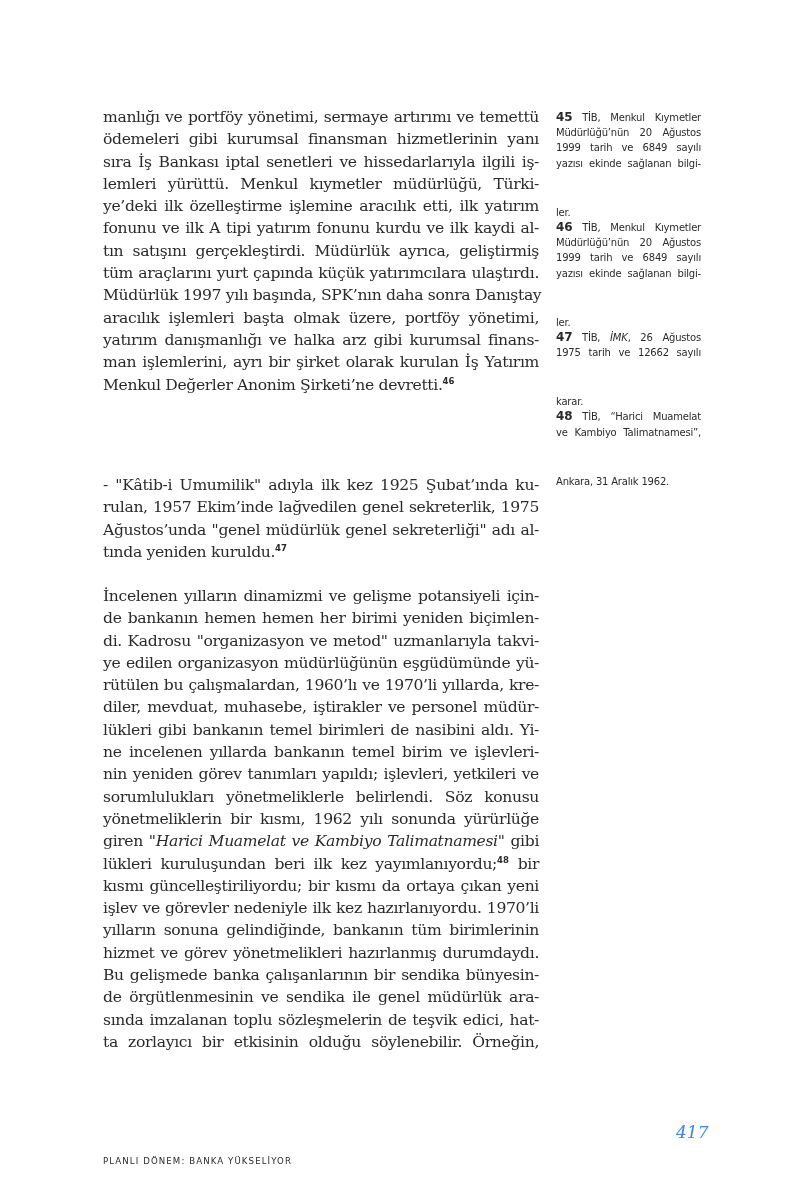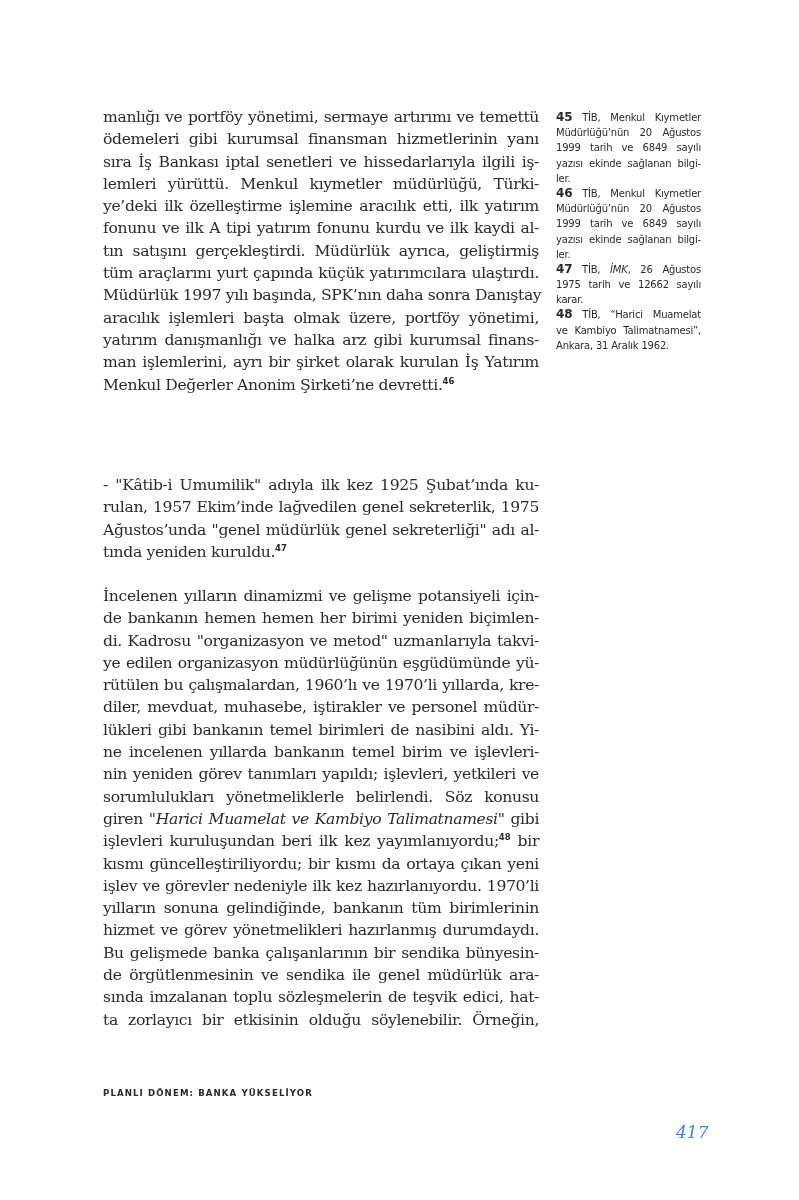--- a/index.html
+++ b/index.html
@@ -5,23 +5,23 @@
     html, body { margin: 0; padding: 0; background: #ffffff; }
     body { width: 799px; height: 1200px; position: relative; overflow: hidden; }
     .page { position: absolute; left: 0; top: 0; width: 799px; height: 1200px; background: #fff; }
     .main { position: absolute; left: 103px; width: 436px; font-family: "DejaVu Serif", "Liberation Serif", serif; font-size: 15.6px; color: #2a2a2a; }
     .para { position: absolute; left: 0; width: 436px; }
     .line { display: block; height: 22.3px; line-height: 22.3px; text-align: justify; text-align-last: justify; white-space: nowrap; overflow: visible; letter-spacing: -0.35px; }
     .line.last { text-align-last: left; }
     sup.fn { font-family: "DejaVu Sans", "Liberation Sans", sans-serif; font-weight: bold; font-size: 8.5px; vertical-align: 6px; line-height: 0; letter-spacing: 0; }
     .sidenotes { position: absolute; left: 556px; top: 110px; width: 145px; font-family: "DejaVu Sans", "Liberation Sans", sans-serif; font-size: 10px; color: #2a2a2a; }
     .note-line { display: block; height: 15.2px; line-height: 15.2px; text-align: justify; text-align-last: justify; white-space: nowrap; letter-spacing: -0.2px; }
-    .note-line.last { text-align-last: left; }
+    .note-line.last { text-align-last: left; margin-top: 34px; }
     .note-num { font-weight: bold; font-size: 12px; }
-    .footer-title { position: absolute; left: 103px; top: 1088px; font-family: "DejaVu Sans", "Liberation Sans", sans-serif; font-weight: bold; font-size: 8.6px; letter-spacing: 1.1px; color: #2a2a2a; }
+    .footer-title { position: absolute; left: 103px; top: 1156px; font-family: "DejaVu Sans", "Liberation Sans", sans-serif; font-weight: normal; font-size: 8.6px; letter-spacing: 1.1px; color: #2a2a2a; }
     .page-number { position: absolute; left: 676px; top: 1122px; font-family: "DejaVu Serif", "Liberation Serif", serif; font-style: italic; font-size: 17px; color: #3b82f6; }
     em { font-style: italic; }
   </style>
 </head>
 <body>
 
 <div class="page">
 
   <div class="main">
 
@@ -52,22 +52,23 @@
       <span class="line">İncelenen yılların dinamizmi ve gelişme potansiyeli için-</span>
       <span class="line">de bankanın hemen hemen her birimi yeniden biçimlen-</span>
       <span class="line">di. Kadrosu "organizasyon ve metod" uzmanlarıyla takvi-</span>
       <span class="line">ye edilen organizasyon müdürlüğünün eşgüdümünde yü-</span>
       <span class="line">rütülen bu çalışmalardan, 1960’lı ve 1970’li yıllarda, kre-</span>
       <span class="line">diler, mevduat, muhasebe, iştirakler ve personel müdür-</span>
       <span class="line">lükleri gibi bankanın temel birimleri de nasibini aldı. Yi-</span>
       <span class="line">ne incelenen yıllarda bankanın temel birim ve işlevleri-</span>
       <span class="line">nin yeniden görev tanımları yapıldı; işlevleri, yetkileri ve</span>
       <span class="line">sorumlulukları yönetmeliklerle belirlendi. Söz konusu</span>
+      <span class="line">yönetmeliklerin bir kısmı, 1962 yılı sonunda  yürürlüğe</span>
       <span class="line"><span>giren "</span><em>Harici Muamelat ve Kambiyo Talimatnamesi</em><span>" gibi</span></span>
-      <span class="line"><span>işlevleri kuruluşundan beri ilk kez yayımlanıyordu;</span><sup class="fn">48</sup><span> bir</span></span>
+      <span class="line"><span>lükleri kuruluşundan beri ilk kez yayımlanıyordu;</span><sup class="fn">48</sup><span> bir</span></span>
       <span class="line">kısmı güncelleştiriliyordu; bir kısmı da ortaya çıkan yeni</span>
       <span class="line">işlev ve görevler nedeniyle ilk kez hazırlanıyordu. 1970’li</span>
       <span class="line">yılların sonuna gelindiğinde, bankanın tüm birimlerinin</span>
       <span class="line">hizmet ve görev yönetmelikleri hazırlanmış durumdaydı.</span>
       <span class="line">Bu gelişmede banka çalışanlarının bir sendika bünyesin-</span>
       <span class="line">de örgütlenmesinin ve sendika ile genel müdürlük ara-</span>
       <span class="line">sında imzalanan toplu sözleşmelerin de teşvik edici, hat-</span>
       <span class="line">ta zorlayıcı bir etkisinin olduğu söylenebilir. Örneğin,</span>
     </div>
   </div>

